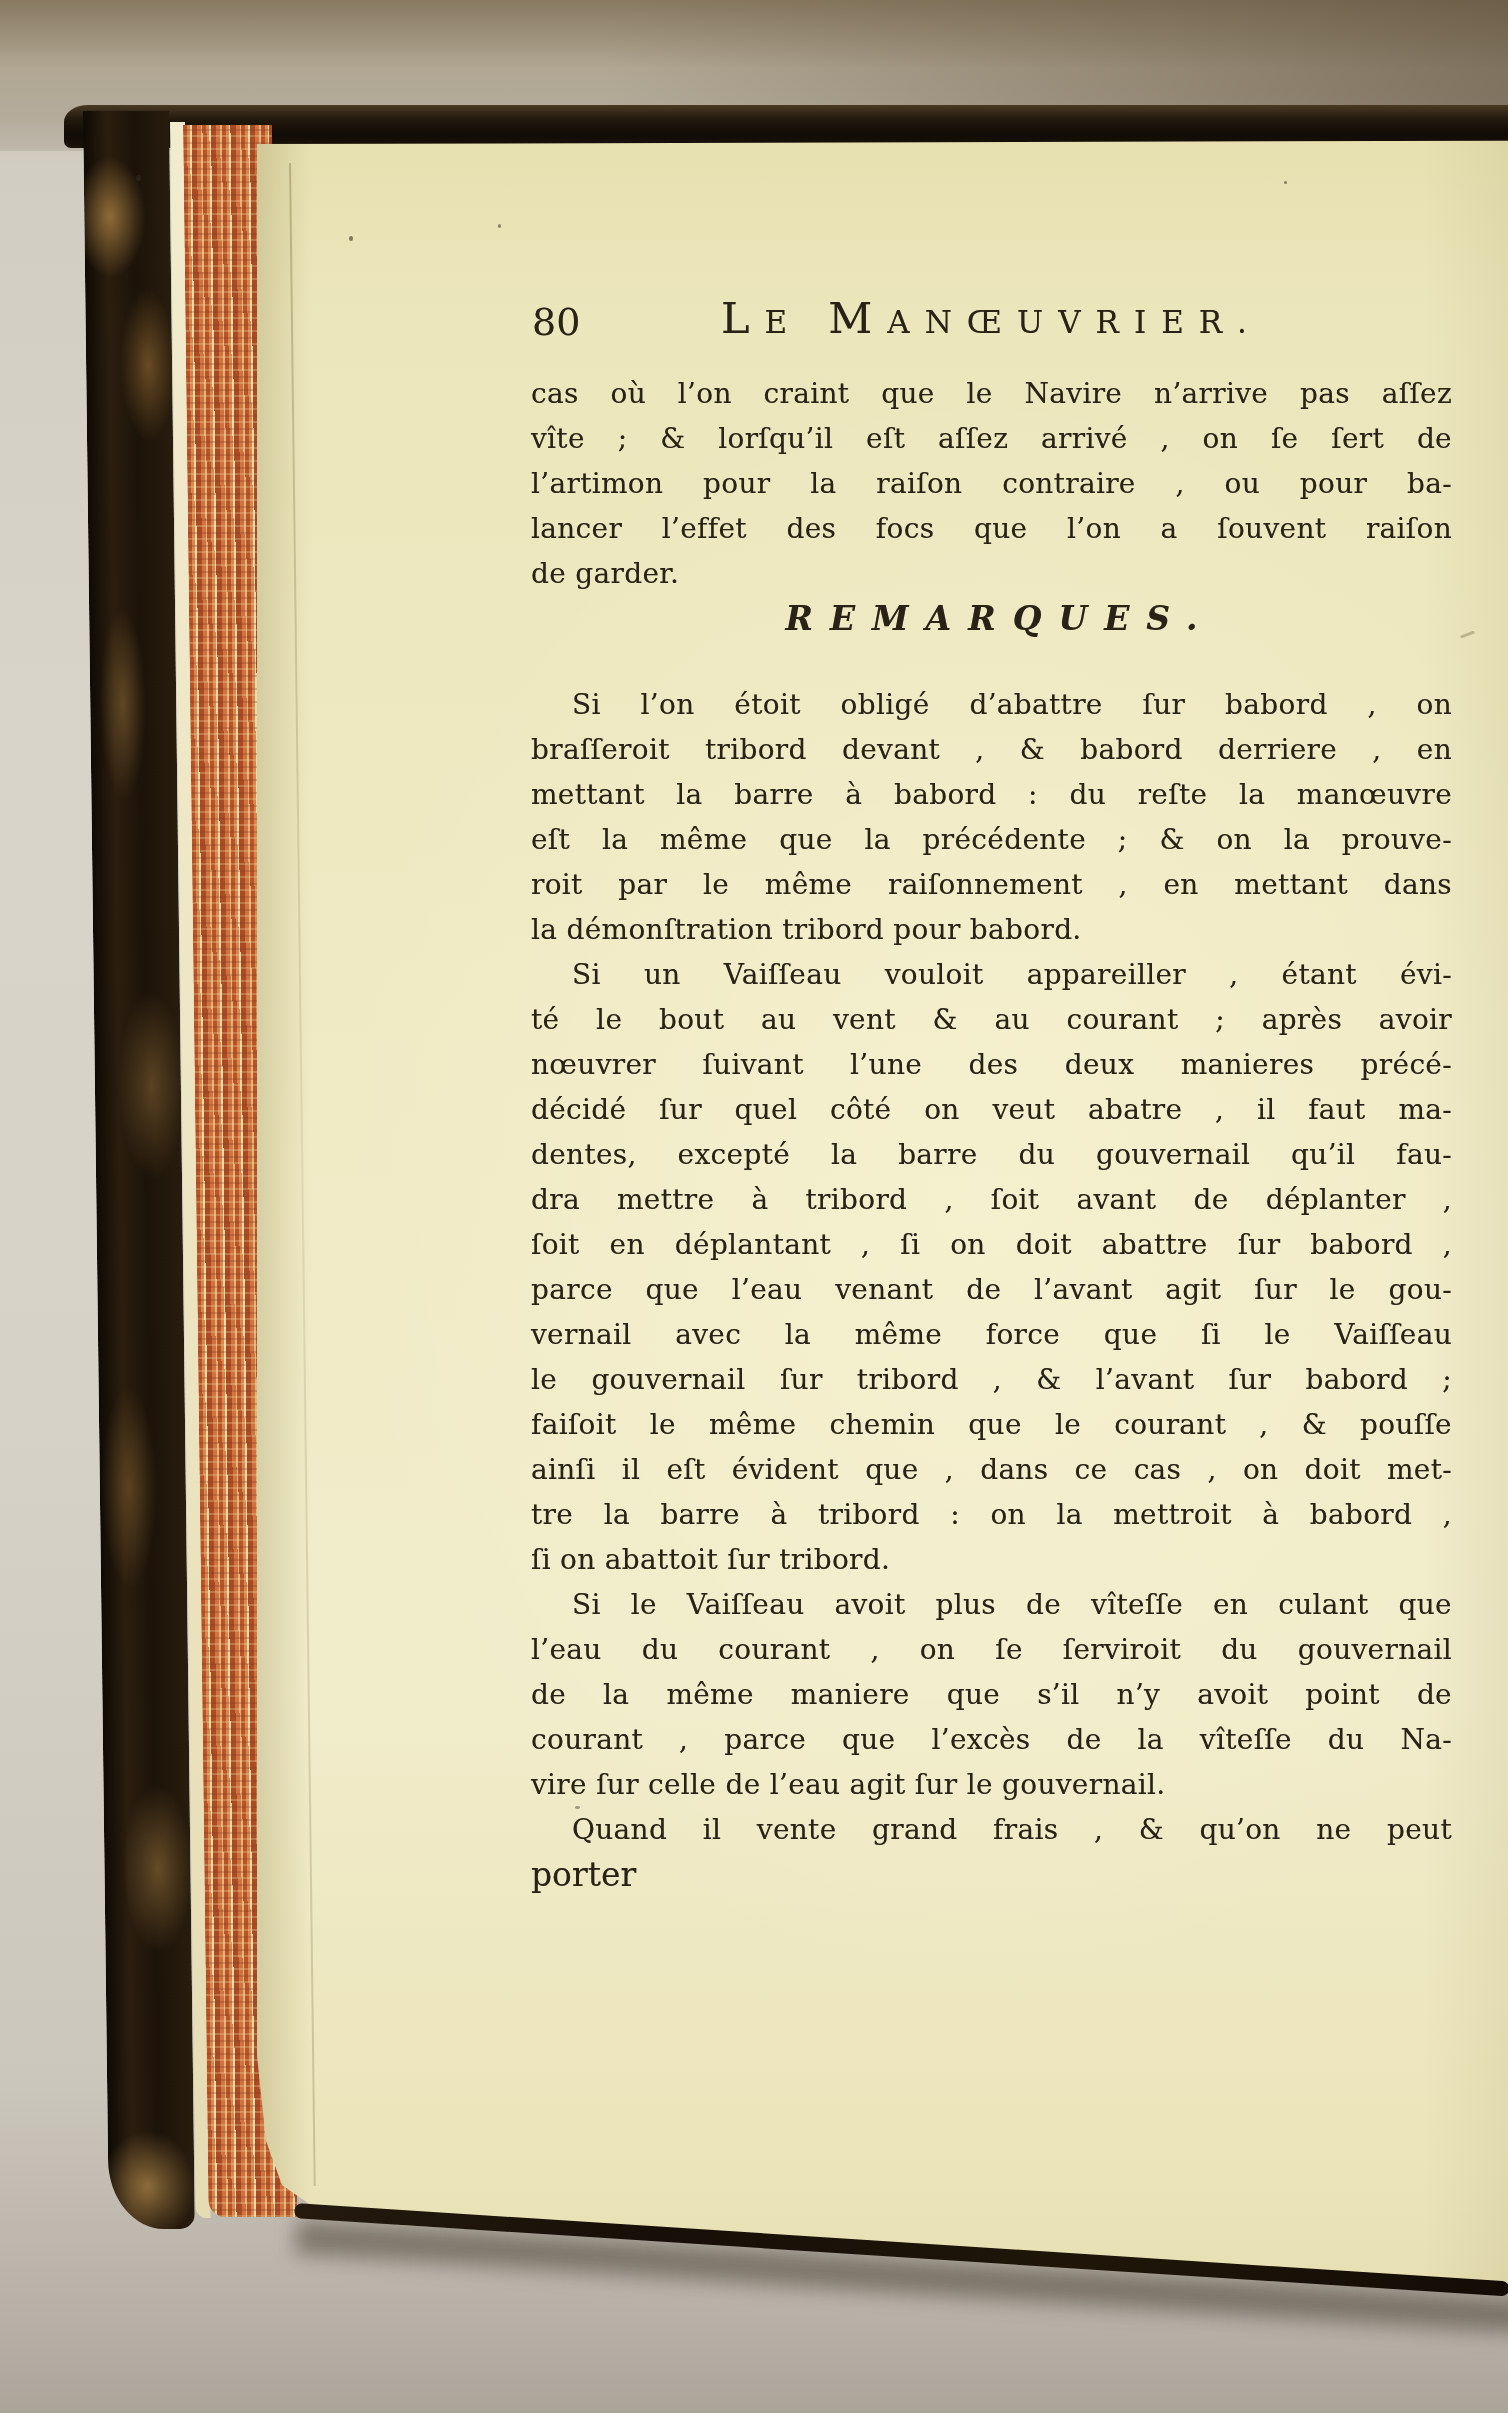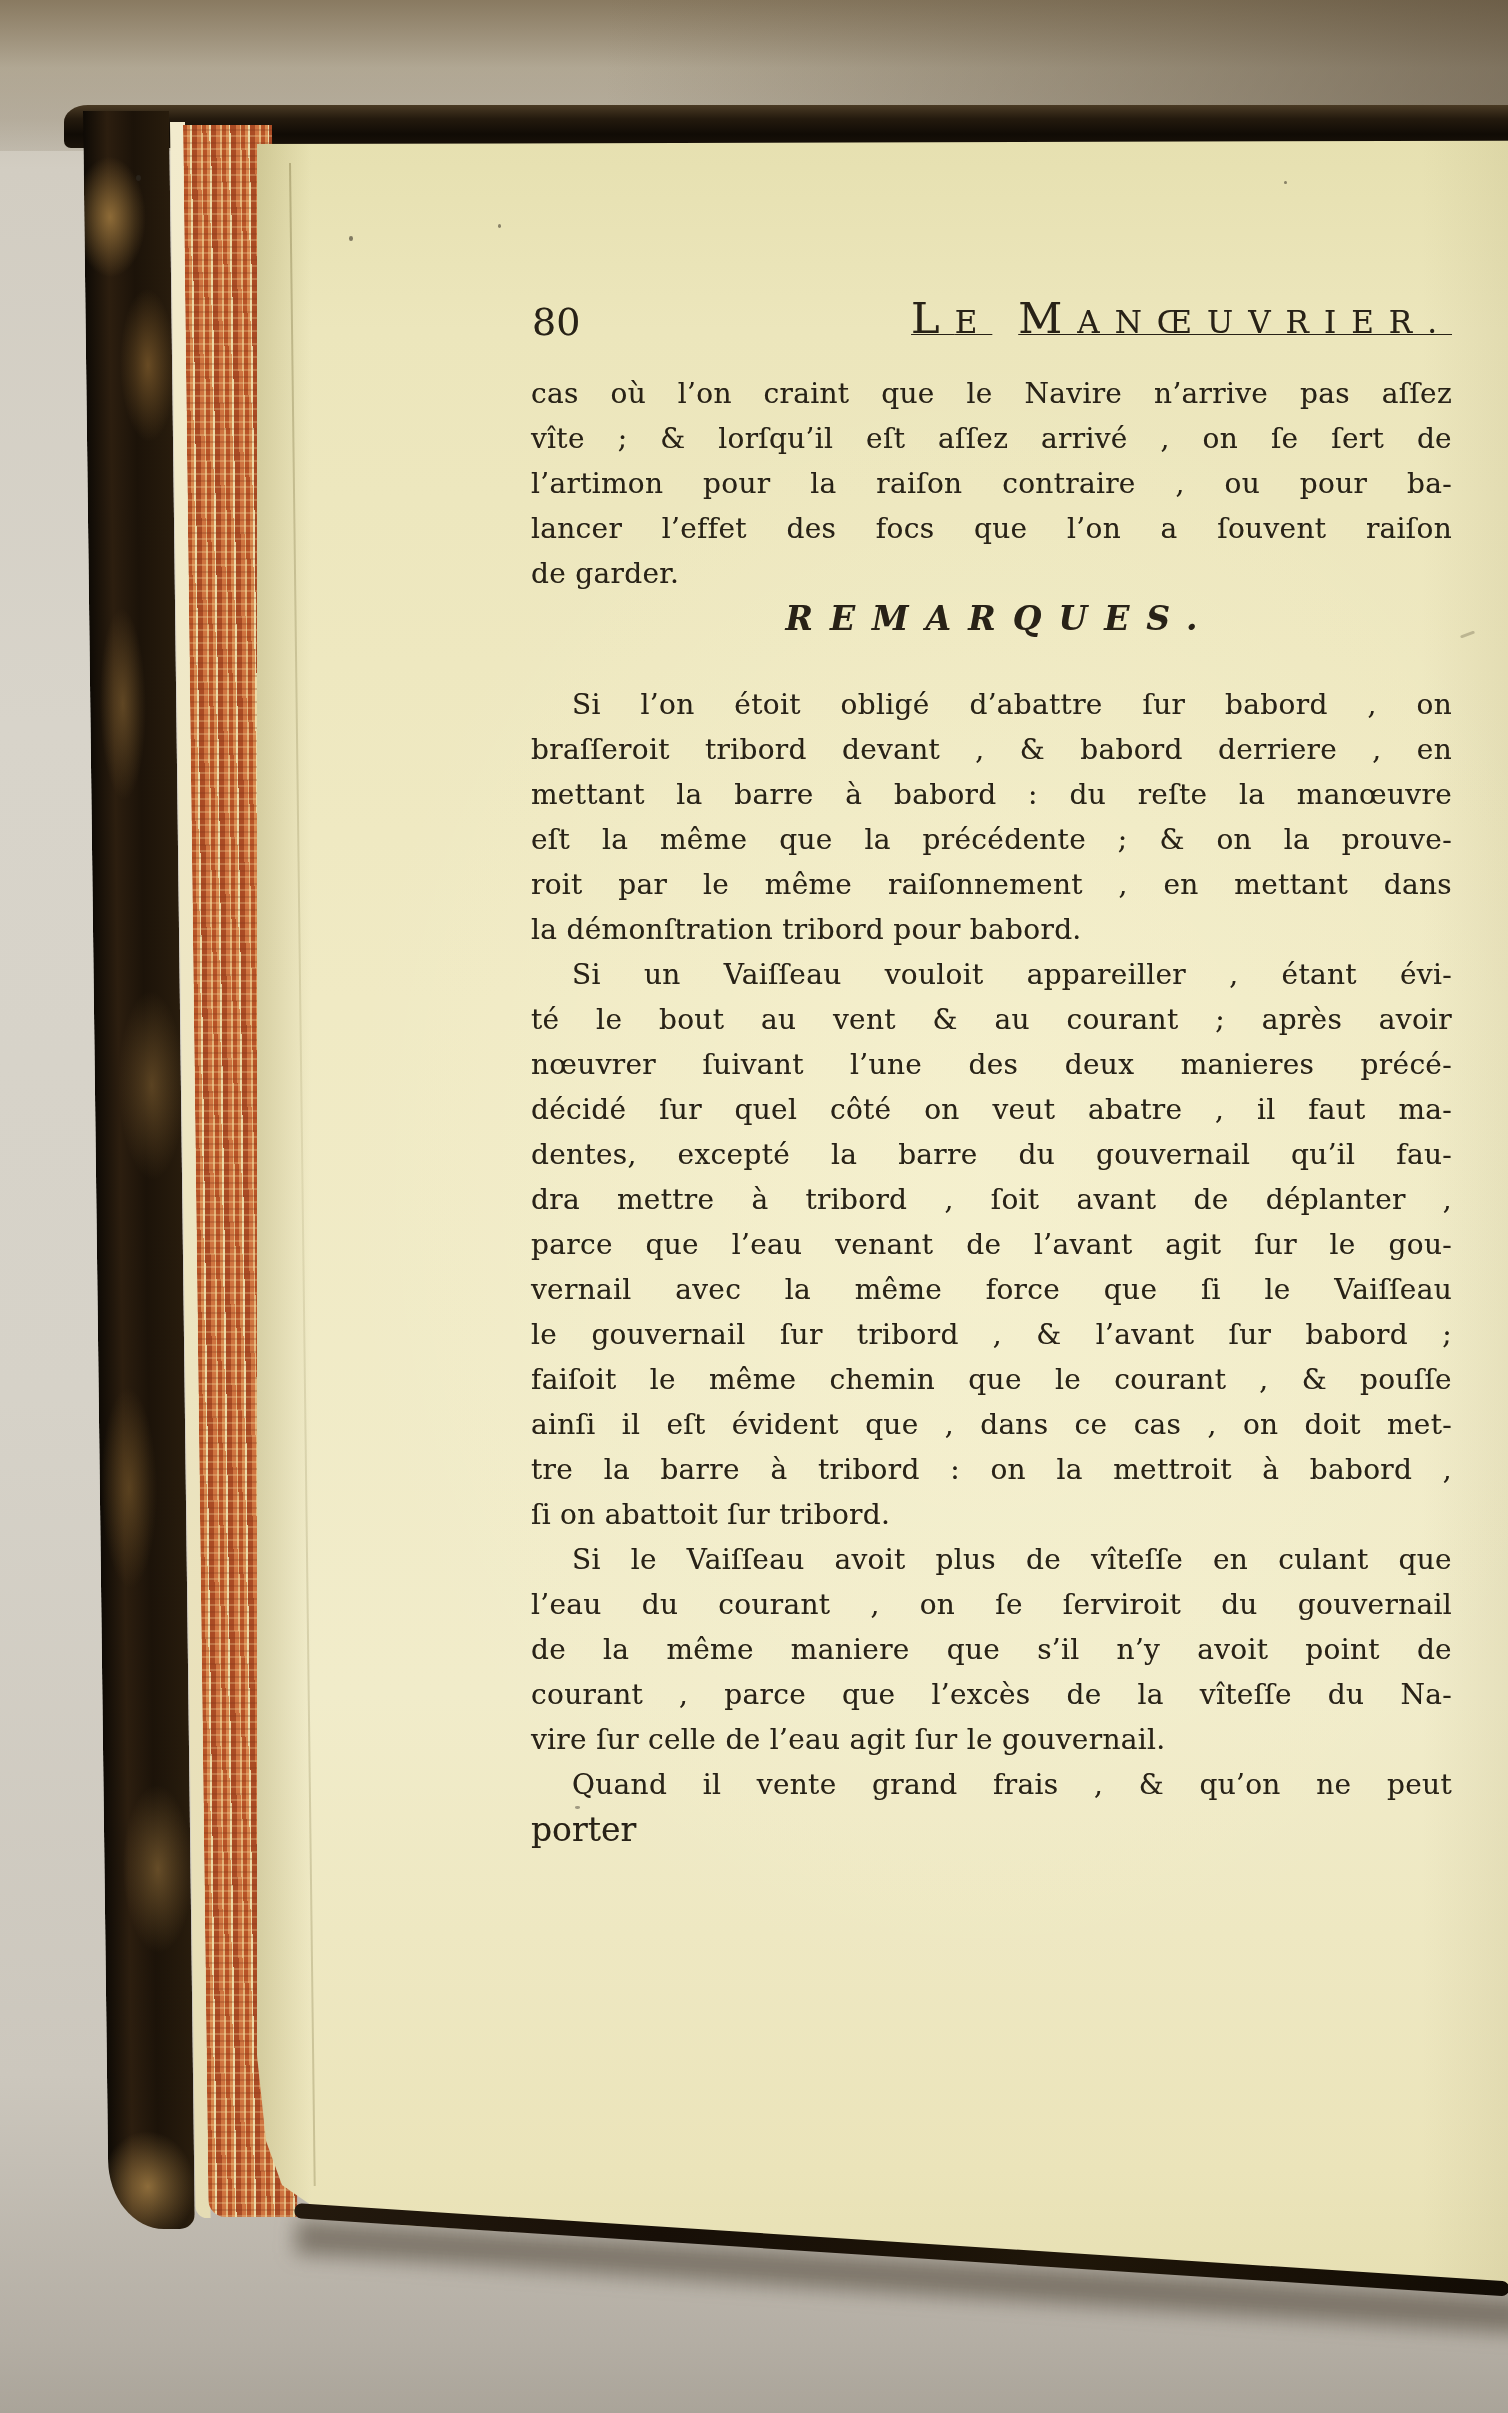--- a/index.html
+++ b/index.html
@@ -72,21 +72,21 @@
 
   .speck{position:absolute;border-radius:50%;background:#2a241c;}
   .scratch{position:absolute;background:#6a6248;opacity:.35;transform:rotate(-20deg);border-radius:1.7px;}
 
   
   .textcol{position:absolute;left:531px;top:293px;width:921px;color:#282217;
     text-shadow:0 0 0.6px rgba(40,34,23,.35);}
 
   .pagehead{position:relative;height:55px;margin-bottom:23px;}
   .pagenum{position:absolute;left:1.1px;top:6.9px;font-size:38px;}
-  .runtitle{text-align:right;white-space:nowrap;text-decoration:underline;}
+  .runtitle{text-align:center;white-space:nowrap;}
   .runtitle .cap{font-size:43px;letter-spacing:15px;}
   .runtitle .sc{font-size:31px;letter-spacing:15px;}
   .runtitle .word2{margin-left:26px;}
 
   .para .line{font-size:28px;line-height:45px;letter-spacing:0.3px;
     text-align:justify;text-align-last:justify;white-space:normal;}
   .para .line.endline{text-align-last:left;}
   .para.indent .line:first-child{text-indent:41px;}
 
   .heading{font-style:italic;font-size:33px;line-height:46px;letter-spacing:17px;
@@ -137,20 +137,21 @@
           <div class="line">roit par le même raiſonnement , en mettant dans</div>
           <div class="line endline">la démonſtration tribord pour babord.</div>
         </div>
         <div class="para indent">
           <div class="line">Si un Vaiſſeau vouloit appareiller , étant évi-</div>
           <div class="line">té le bout au vent &amp; au courant ; après avoir</div>
           <div class="line">nœuvrer ſuivant l’une des deux manieres précé-</div>
           <div class="line">décidé ſur quel côté on veut abatre , il faut ma-</div>
           <div class="line">dentes, excepté la barre du gouvernail qu’il fau-</div>
           <div class="line">dra mettre à tribord , ſoit avant de déplanter ,</div>
+          <div class="line">ſoit en déplantant , ſi on doit abattre ſur babord ,</div>
           <div class="line">parce que l’eau venant de l’avant agit ſur le gou-</div>
           <div class="line">vernail avec la même force que ſi le Vaiſſeau</div>
           <div class="line">le gouvernail ſur tribord , &amp; l’avant ſur babord ;</div>
           <div class="line">faiſoit le même chemin que le courant , &amp; pouſſe</div>
           <div class="line">ainſi il eſt évident que , dans ce cas , on doit met-</div>
           <div class="line">tre la barre à tribord : on la mettroit à babord ,</div>
           <div class="line endline">ſi on abattoit ſur tribord.</div>
         </div>
         <div class="para indent">
           <div class="line">Si le Vaiſſeau avoit plus de vîteſſe en culant que</div>

